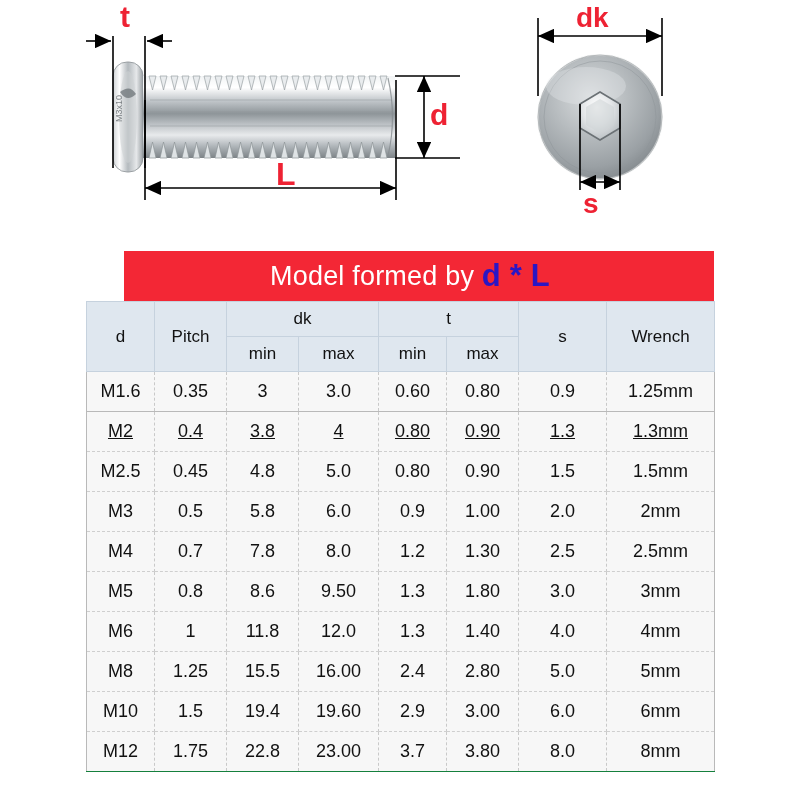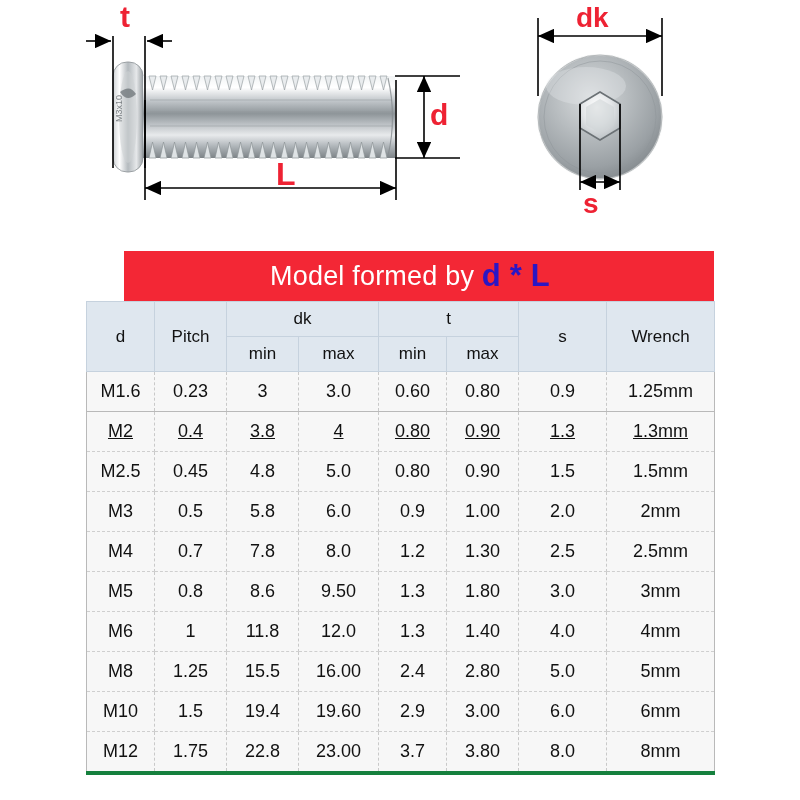--- a/index.html
+++ b/index.html
@@ -105,21 +105,21 @@
     border-top: 1px solid #b9b9b9;
     text-decoration: underline;
   }
   table#spec-table tbody td:first-child {
     border-left: 1px solid #b9b9b9;
   }
   table#spec-table tbody td:last-child {
     border-right: 1px solid #b9b9b9;
   }
   table#spec-table tbody tr:last-child td {
-    border-bottom: 4px solid #15803d;
+    border-bottom: 1px solid #15803d;
   }
   .col-d      { width: 68px; }
   .col-pitch  { width: 72px; }
   .col-dkmin  { width: 72px; }
   .col-dkmax  { width: 80px; }
   .col-tmin   { width: 68px; }
   .col-tmax   { width: 72px; }
   .col-s      { width: 88px; }
   .col-wrench { width: 108px; }
 </style>
@@ -312,21 +312,21 @@
       <tr>
         <th>min</th>
         <th>max</th>
         <th>min</th>
         <th>max</th>
       </tr>
     </thead>
     <tbody id="spec-table-body">
         <tr>
           <td>M1.6</td>
-          <td>0.23</td>
+          <td>0.35</td>
           <td>3</td>
           <td>3.0</td>
           <td>0.60</td>
           <td>0.80</td>
           <td>0.9</td>
           <td>1.25mm</td>
         </tr>
         <tr>
           <td>M2</td>
           <td>0.4</td>

